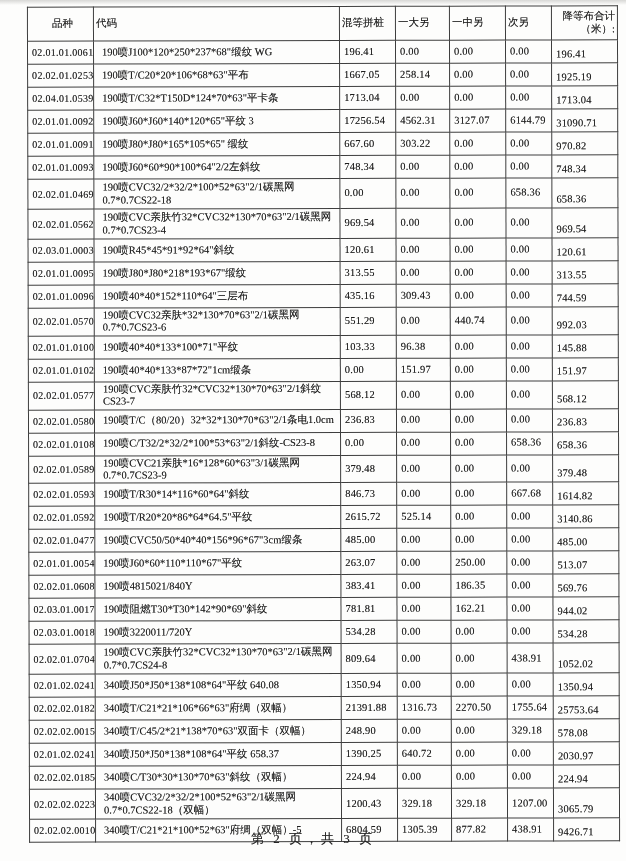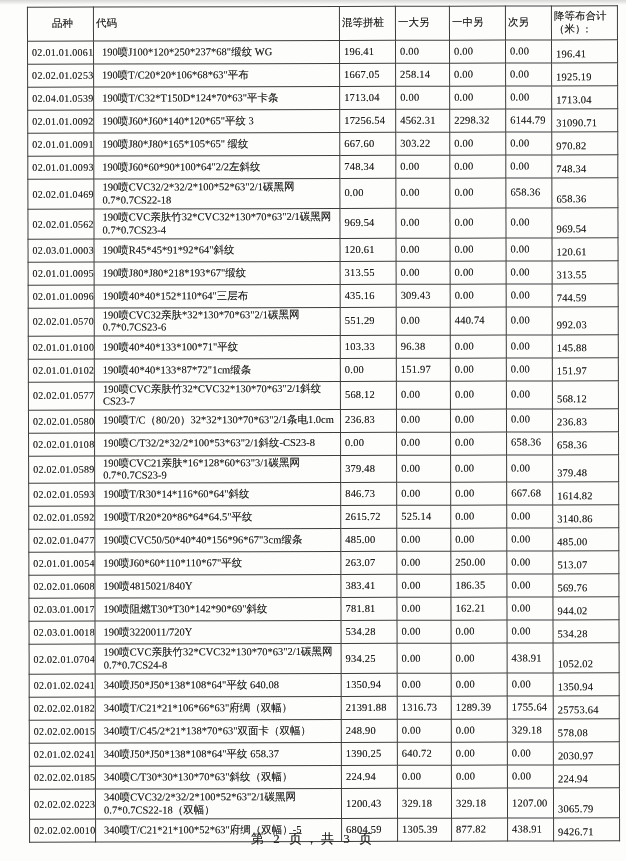--- a/index.html
+++ b/index.html
@@ -30,21 +30,21 @@
   .report tbody tr.tall{height:30px;}
   .col-code{width:66px;}
   .col-desc{width:246px;}
   .col-v1{width:56px;}
   .col-v2{width:54px;}
   .col-v3{width:56px;}
   .col-v4{width:46px;}
   .col-total{width:66px;}
   th.h{vertical-align:middle;text-align:left;padding-left:2px;}
   th.h-code{padding-left:24px;}
-  th.h-total{text-align:left;padding-left:2px;padding-right:2px;}
+  th.h-total{text-align:right;padding-left:2px;padding-right:2px;}
   td.c-code{text-align:center;font-size:10px;letter-spacing:0.3px;vertical-align:middle;}
   td.c-desc{text-align:left;padding-left:8px;vertical-align:middle;}
   td.c-num{text-align:left;vertical-align:middle;letter-spacing:0.2px;}
   td.c-total{text-align:left;vertical-align:bottom;padding-bottom:2px;letter-spacing:0.2px;}
   .page-footer{
     position:absolute;left:0;top:830px;width:626px;
     text-align:center;font-size:13px;letter-spacing:3px;color:#252525;
     text-shadow:0 0 0.5px rgba(40,40,40,0.5);
   }
 </style>
@@ -103,21 +103,21 @@
     <td class="c-num">0.00</td>
     <td class="c-num">0.00</td>
     <td class="c-total">1713.04</td>
   </tr>
 
   <tr>
     <td class="c-code">02.01.01.0092</td>
     <td class="c-desc">190喷J60*J60*140*120*65"平纹 3</td>
     <td class="c-num">17256.54</td>
     <td class="c-num">4562.31</td>
-    <td class="c-num">2298.32</td>
+    <td class="c-num">3127.07</td>
     <td class="c-num">6144.79</td>
     <td class="c-total">31090.71</td>
   </tr>
 
   <tr>
     <td class="c-code">02.01.01.0091</td>
     <td class="c-desc">190喷J80*J80*165*105*65"    缎纹</td>
     <td class="c-num">667.60</td>
     <td class="c-num">303.22</td>
     <td class="c-num">0.00</td>
@@ -321,21 +321,21 @@
     <td class="c-num">534.28</td>
     <td class="c-num">0.00</td>
     <td class="c-num">0.00</td>
     <td class="c-num">0.00</td>
     <td class="c-total">534.28</td>
   </tr>
 
   <tr class="tall">
     <td class="c-code">02.02.01.0704</td>
     <td class="c-desc">190喷CVC亲肤竹32*CVC32*130*70*63"2/1碳黑网 0.7*0.7CS24-8</td>
-    <td class="c-num">934.25</td>
+    <td class="c-num">809.64</td>
     <td class="c-num">0.00</td>
     <td class="c-num">0.00</td>
     <td class="c-num">438.91</td>
     <td class="c-total">1052.02</td>
   </tr>
 
   <tr>
     <td class="c-code">02.01.02.0241</td>
     <td class="c-desc">340喷J50*J50*138*108*64"平纹  640.08</td>
     <td class="c-num">1350.94</td>
@@ -343,21 +343,21 @@
     <td class="c-num">0.00</td>
     <td class="c-num">0.00</td>
     <td class="c-total">1350.94</td>
   </tr>
 
   <tr>
     <td class="c-code">02.02.02.0182</td>
     <td class="c-desc">340喷T/C21*21*106*66*63"府绸（双幅）</td>
     <td class="c-num">21391.88</td>
     <td class="c-num">1316.73</td>
-    <td class="c-num">1289.39</td>
+    <td class="c-num">2270.50</td>
     <td class="c-num">1755.64</td>
     <td class="c-total">25753.64</td>
   </tr>
 
   <tr>
     <td class="c-code">02.02.02.0015</td>
     <td class="c-desc">340喷T/C45/2*21*138*70*63"双面卡（双幅）</td>
     <td class="c-num">248.90</td>
     <td class="c-num">0.00</td>
     <td class="c-num">0.00</td>

